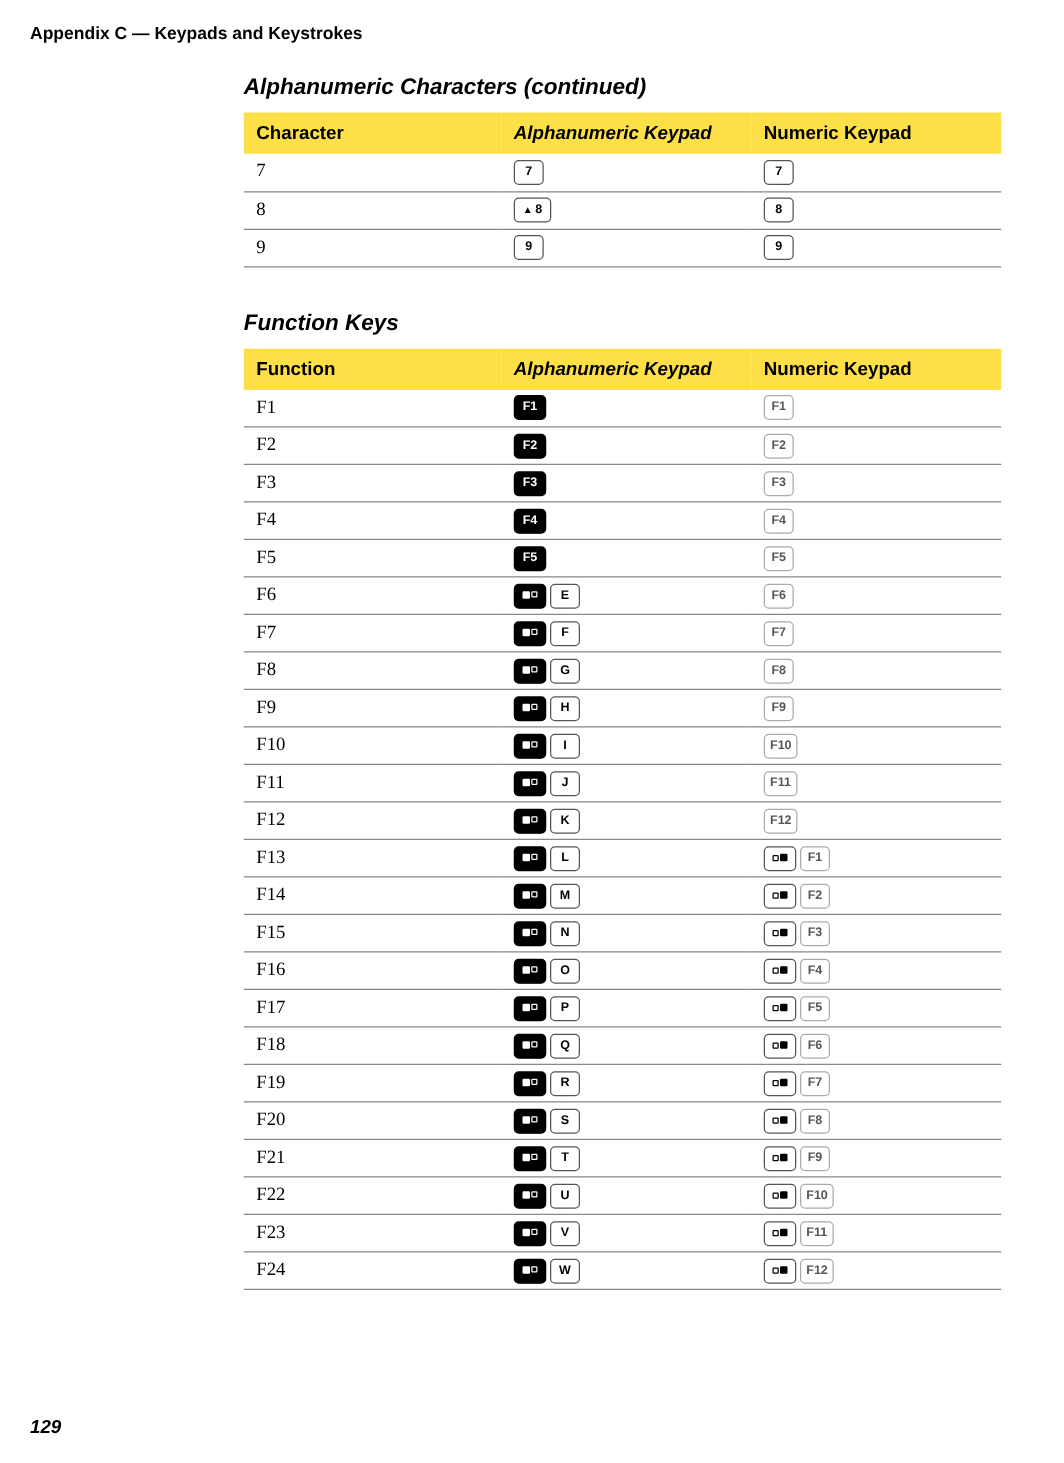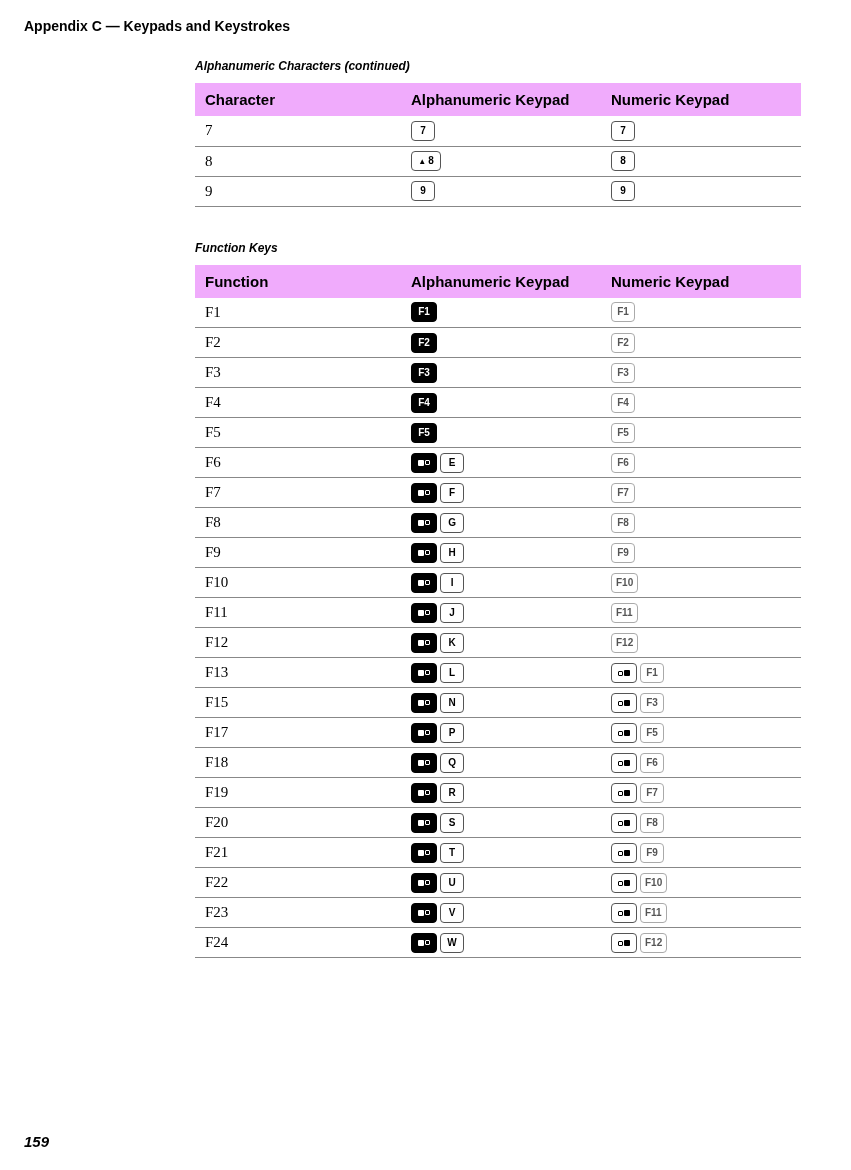--- a/index.html
+++ b/index.html
@@ -18,47 +18,47 @@
     font-size: 14px;
     padding: 18px 0 0 24px;
   }
   .content {
     padding: 0 50px 0 195px;
   }
   .section-title {
     font-family: Arial, Helvetica, sans-serif;
     font-weight: bold;
     font-style: italic;
-    font-size: 12px;
+    font-size: 18px;
     margin-top: 25px;
     margin-bottom: 10px;
   }
   table {
     width: 100%;
     border-collapse: collapse;
     font-size: 15px;
   }
   thead th {
-    background: #f0abfc;
+    background: #fde047;
     text-align: left;
     font-family: Arial, Helvetica, sans-serif;
     font-weight: bold;
     padding: 8px 10px;
     font-size: 15px;
   }
   tbody td {
     border-bottom: 1px solid #888;
     padding: 4px 10px;
     font-family: Georgia, serif;
     font-size: 15px;
     vertical-align: middle;
     height: 30px;
   }
   .col1 { width: 34%; }
-  .col2 { width: 33%; }
+  .col2 { width: 33%; font-style: italic; }
   .col3 { width: 33%; }
 
   .key {
     display: inline-block;
     vertical-align: middle;
     border: 1px solid #555;
     border-radius: 4px;
     min-width: 24px;
     height: 20px;
     line-height: 18px;
@@ -245,25 +245,35 @@
           <td>F12</td>
           <td><span class="key black"><span class="mod-icon-left"></span><span class="mod-icon-right"></span></span><span class="key">K</span></td>
           <td><span class="key dull">F12</span></td>
         </tr>
         <tr>
           <td>F13</td>
           <td><span class="key black"><span class="mod-icon-left"></span><span class="mod-icon-right"></span></span><span class="key">L</span></td>
           <td><span class="num-mod"><span class="sq-hollow"></span><span class="sq-fill"></span></span><span class="key dull">F1</span></td>
         </tr>
         <tr>
+          <td>F14</td>
+          <td><span class="key black"><span class="mod-icon-left"></span><span class="mod-icon-right"></span></span><span class="key">M</span></td>
+          <td><span class="num-mod"><span class="sq-hollow"></span><span class="sq-fill"></span></span><span class="key dull">F2</span></td>
+        </tr>
+        <tr>
           <td>F15</td>
           <td><span class="key black"><span class="mod-icon-left"></span><span class="mod-icon-right"></span></span><span class="key">N</span></td>
           <td><span class="num-mod"><span class="sq-hollow"></span><span class="sq-fill"></span></span><span class="key dull">F3</span></td>
         </tr>
         <tr>
+          <td>F16</td>
+          <td><span class="key black"><span class="mod-icon-left"></span><span class="mod-icon-right"></span></span><span class="key">O</span></td>
+          <td><span class="num-mod"><span class="sq-hollow"></span><span class="sq-fill"></span></span><span class="key dull">F4</span></td>
+        </tr>
+        <tr>
           <td>F17</td>
           <td><span class="key black"><span class="mod-icon-left"></span><span class="mod-icon-right"></span></span><span class="key">P</span></td>
           <td><span class="num-mod"><span class="sq-hollow"></span><span class="sq-fill"></span></span><span class="key dull">F5</span></td>
         </tr>
         <tr>
           <td>F18</td>
           <td><span class="key black"><span class="mod-icon-left"></span><span class="mod-icon-right"></span></span><span class="key">Q</span></td>
           <td><span class="num-mod"><span class="sq-hollow"></span><span class="sq-fill"></span></span><span class="key dull">F6</span></td>
         </tr>
         <tr>
@@ -295,14 +305,14 @@
           <td>F24</td>
           <td><span class="key black"><span class="mod-icon-left"></span><span class="mod-icon-right"></span></span><span class="key">W</span></td>
           <td><span class="num-mod"><span class="sq-hollow"></span><span class="sq-fill"></span></span><span class="key dull">F12</span></td>
         </tr>
       </tbody>
   </table>
 
 </div>
 
 <div class="footer">
-  <span>159</span>
+  <span>129</span>
 </div>
 
 </body></html>

